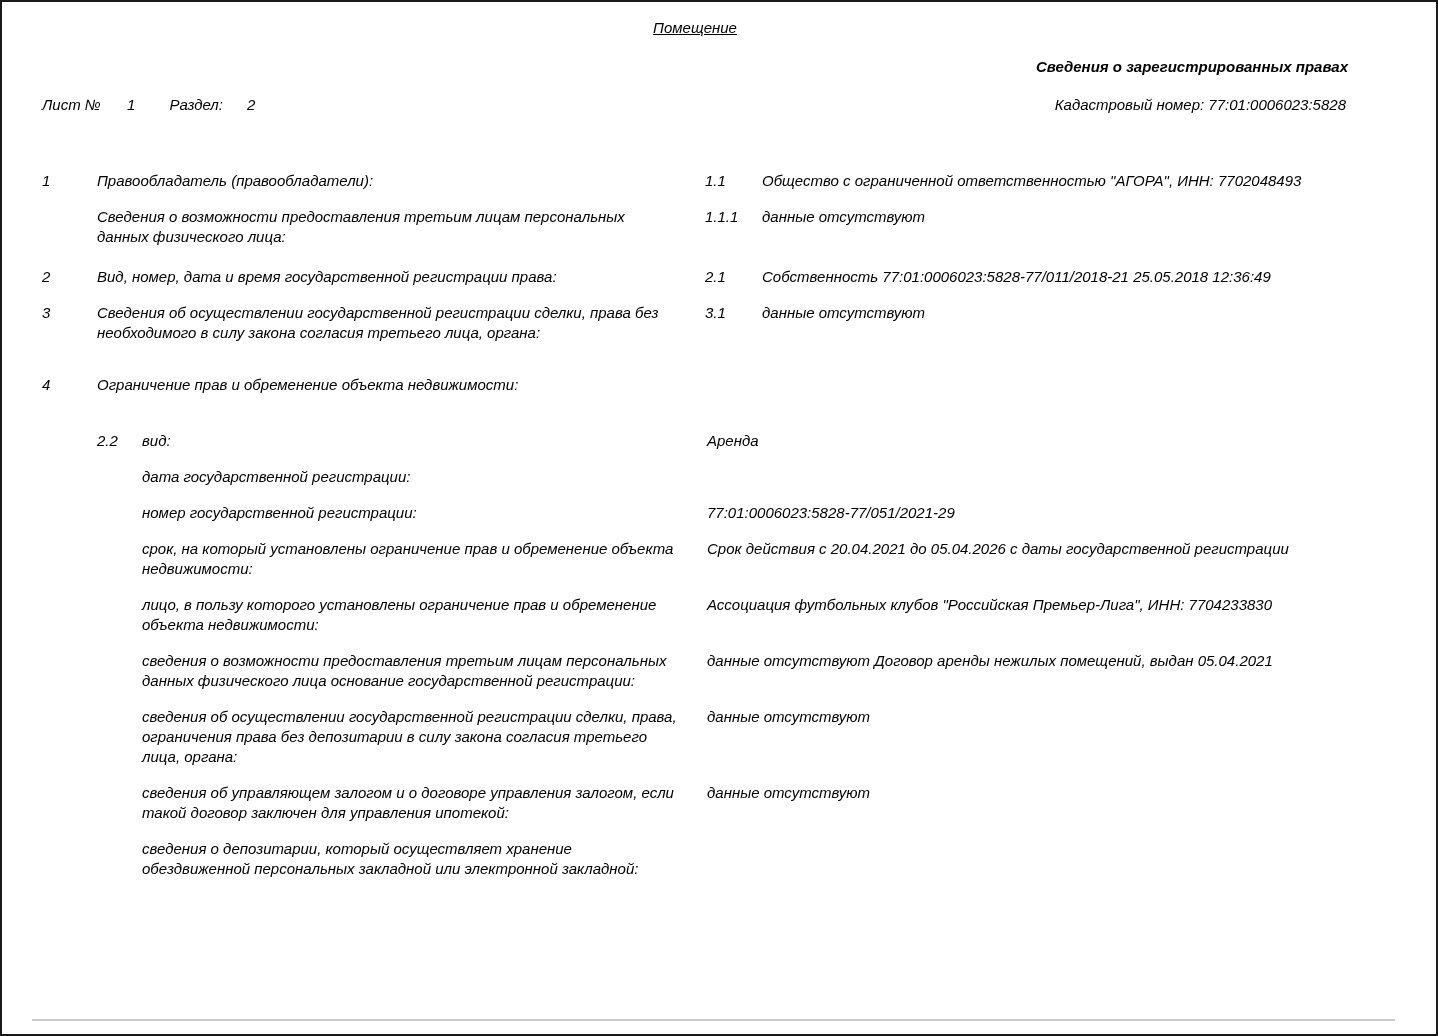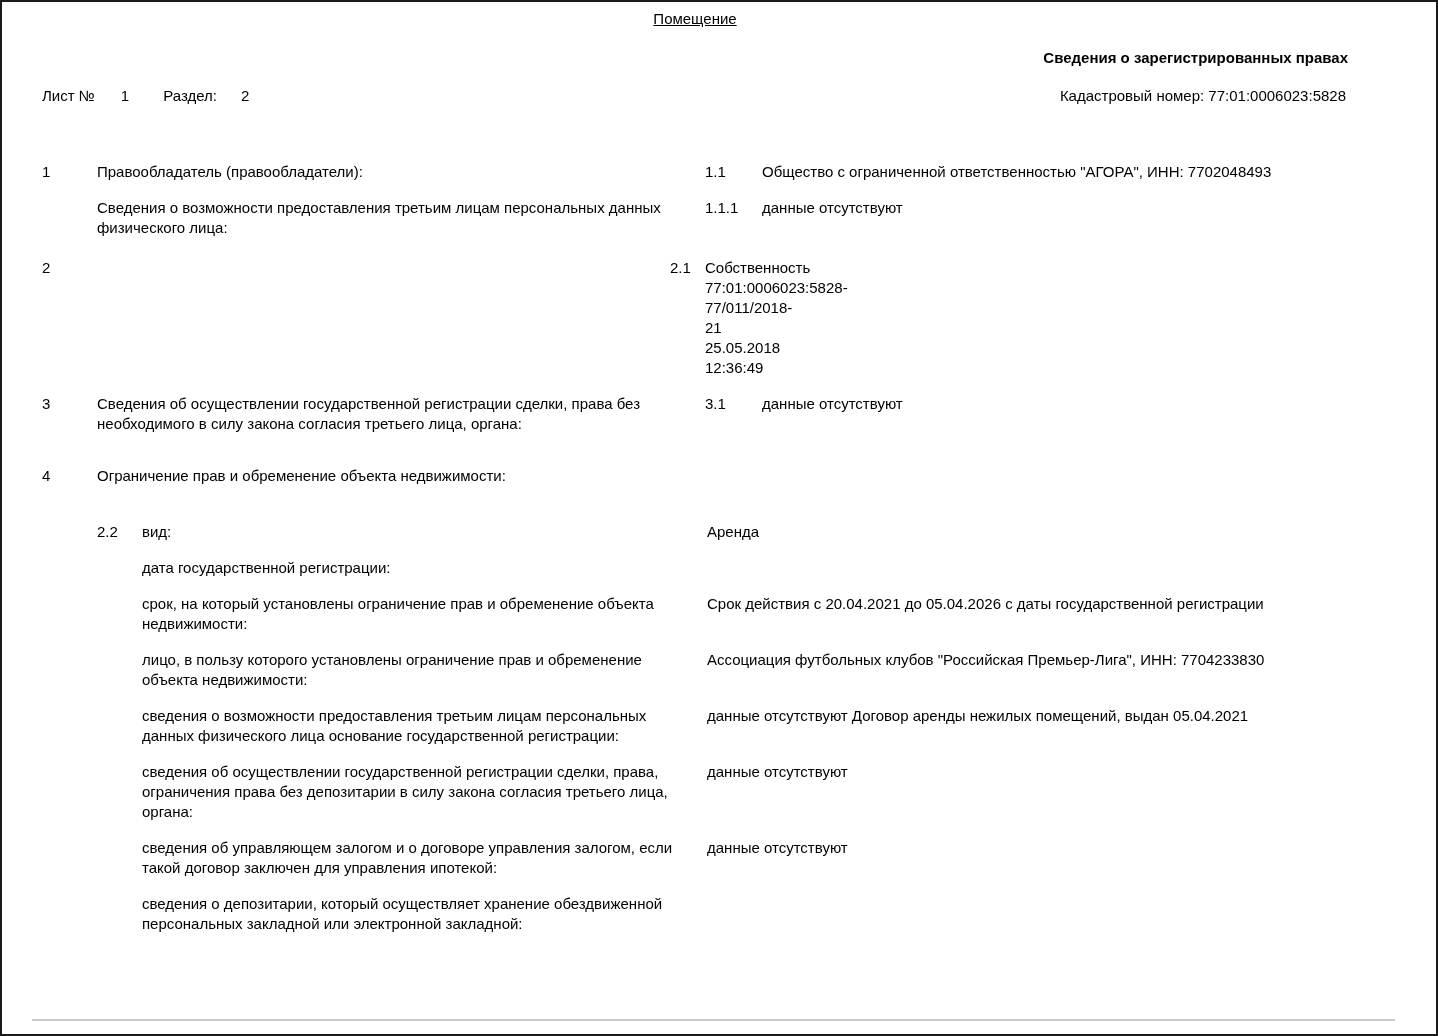--- a/index.html
+++ b/index.html
@@ -9,22 +9,23 @@
     font-size: 15px;
     color: #000000;
     -webkit-font-smoothing: antialiased;
   }
   .page {
     position: relative;
     width: 1438px;
     height: 1036px;
     border: 2px solid #1a1a1a;
     background: #ffffff;
-    padding: 7px 0 0 40px;
+    padding: 16px 0 0 40px;
     overflow: hidden;
+    font-style: italic;
   }
 
   .doc-title {
     text-align: center;
     line-height: 20px;
     margin: 0 88px 19px 0;
   }
   .doc-title span { text-decoration: underline; }
   .doc-subtitle {
     text-align: right;
@@ -107,20 +108,21 @@
   <div class="row gap-md">
     <div class="cell"></div>
     <div class="cell">Сведения о возможности предоставления третьим лицам персональных данных физического лица:</div>
     <div class="cell"></div>
     <div class="cell">1.1.1</div>
     <div class="cell">данные отсутствуют</div>
   </div>
 
   <div class="row">
     <div class="cell">2</div>
+    <div class="cell">Вид, номер, дата и время государственной регистрации права:</div>
     <div class="cell"></div>
     <div class="cell">2.1</div>
     <div class="cell">Собственность 77:01:0006023:5828-77/011/2018-21 25.05.2018 12:36:49</div>
   </div>
 
   <div class="row gap-lg">
     <div class="cell">3</div>
     <div class="cell">Сведения об осуществлении государственной регистрации сделки, права без необходимого в силу закона согласия третьего лица, органа:</div>
     <div class="cell"></div>
     <div class="cell">3.1</div>
@@ -141,20 +143,26 @@
     <div class="cell"></div>
     <div class="cell">Аренда</div>
   </div>
 
   <div class="subrow">
     <div class="cell"></div>
     <div class="cell">дата государственной регистрации:</div>
     <div class="cell"></div>
   </div>
 
+  <div class="subrow">
+    <div class="cell"></div>
+    <div class="cell">номер государственной регистрации:</div>
+    <div class="cell"></div>
+    <div class="cell">77:01:0006023:5828-77/051/2021-29</div>
+  </div>
 
   <div class="subrow">
     <div class="cell"></div>
     <div class="cell">срок, на который установлены ограничение прав и обременение объекта недвижимости:</div>
     <div class="cell"></div>
     <div class="cell">Срок действия с 20.04.2021 до 05.04.2026 с даты государственной регистрации</div>
   </div>
 
   <div class="subrow">
     <div class="cell"></div>

